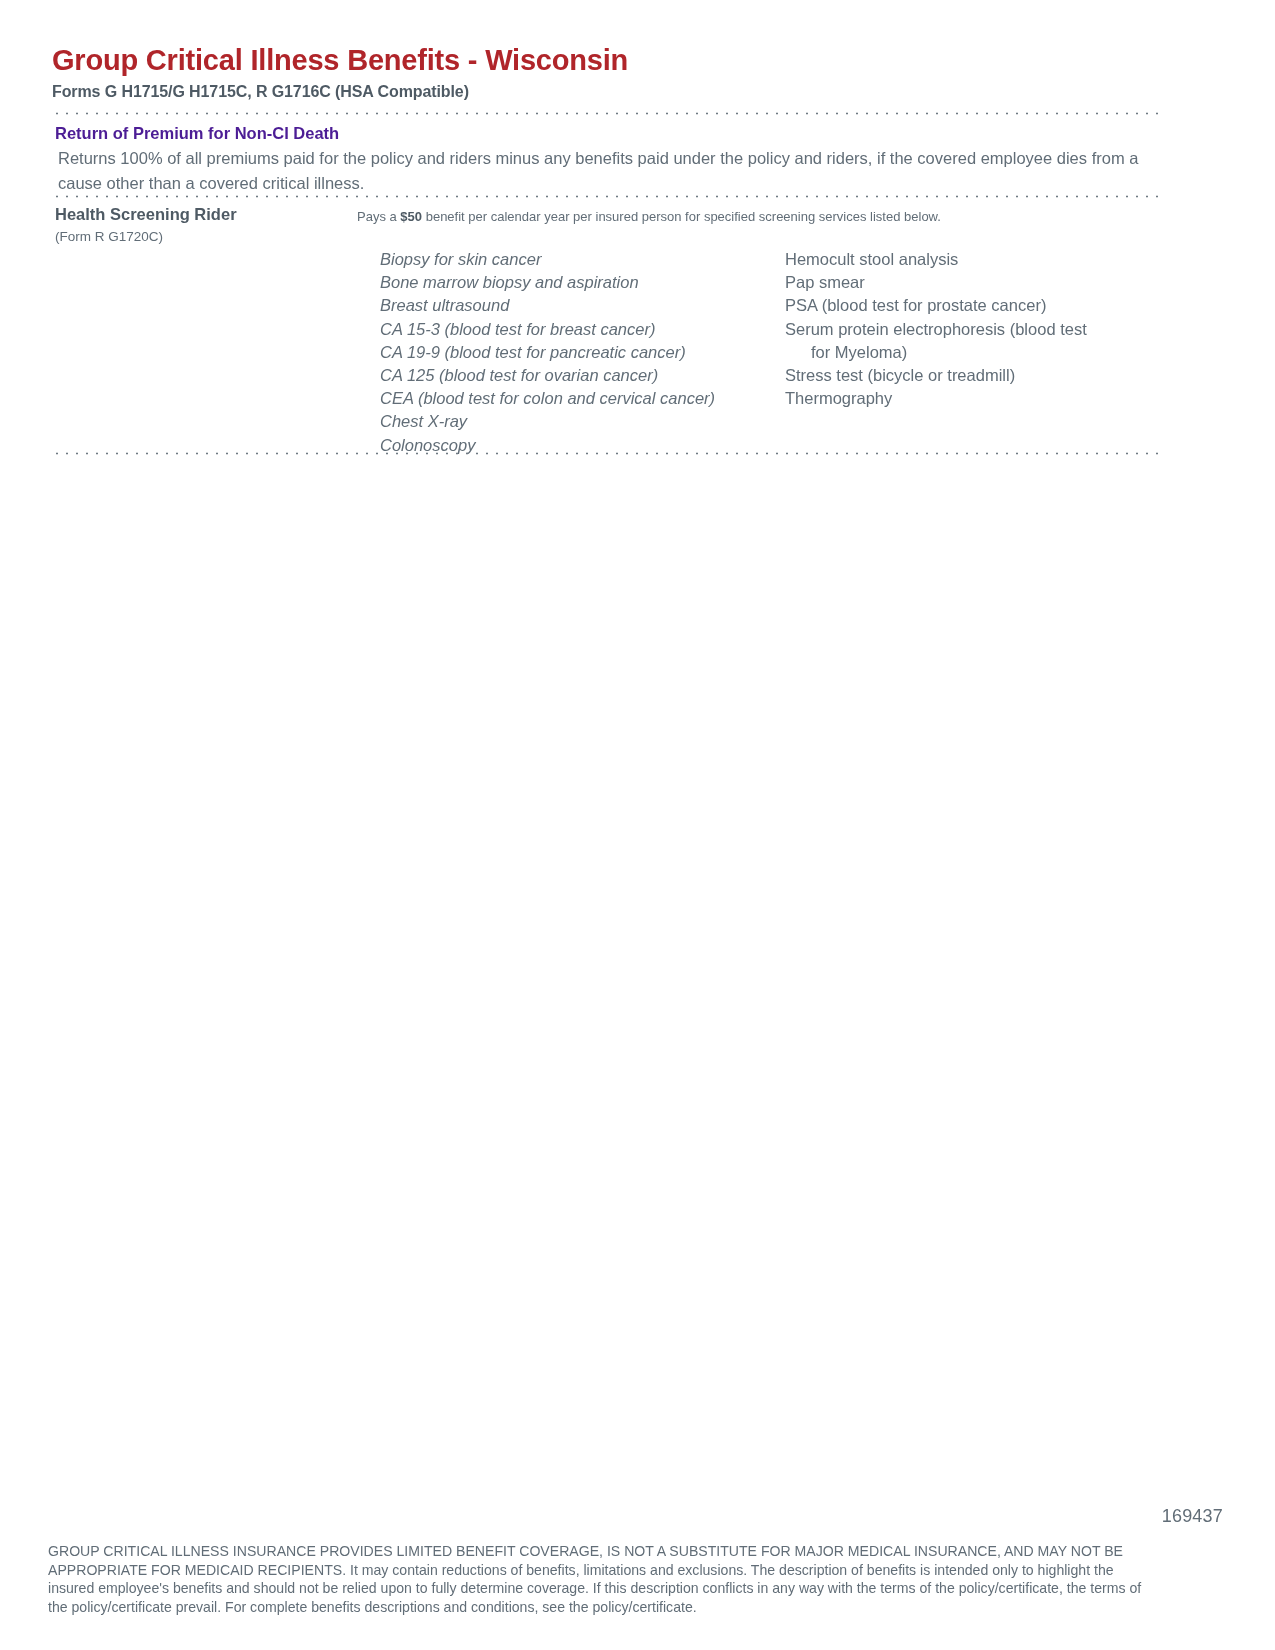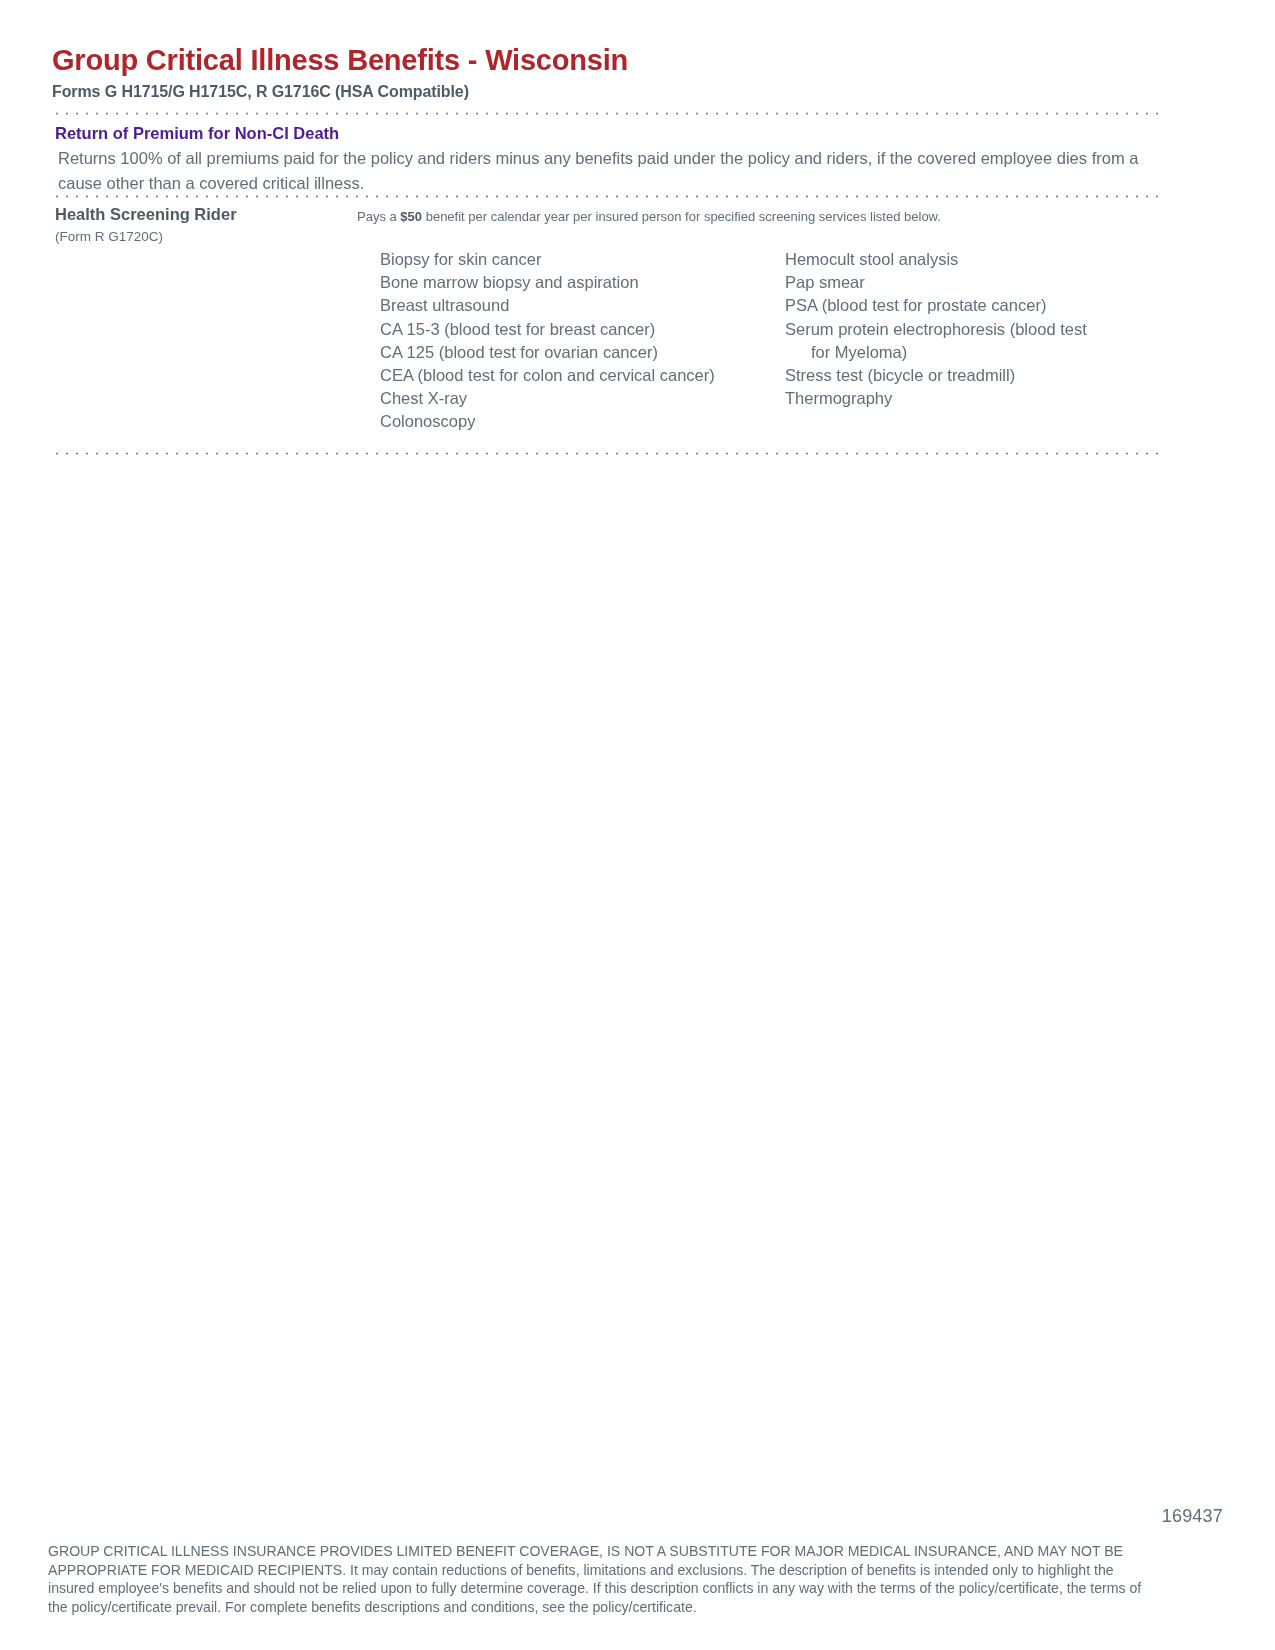--- a/index.html
+++ b/index.html
@@ -117,21 +117,21 @@
     left: 380px;
     top: 248px;
     width: 790px;
     display: flex;
     flex-direction: row;
   }
   .services .col {
     display: flex;
     flex-direction: column;
   }
-  .services .col.left  { width: 405px; }
+  .services .col.left  { width: 405px; font-style: italic; }
   .services .col.right { width: 385px; }
   .services .item {
     font-size: 16.5px;
     line-height: 23.2px;
     color: #616d77;
     white-space: nowrap;
   }
   .services .item.indent { padding-left: 26px; }
 
   
@@ -179,20 +179,21 @@
   <div class="hsr-intro">
     <span>Pays a </span><b>$50</b><span> benefit per calendar year per insured person for specified screening services listed below.</span>
   </div>
 
   <div class="services">
     <div class="col left" id="services-col-left">
         <div class="item">Biopsy for skin cancer</div>
         <div class="item">Bone marrow biopsy and aspiration</div>
         <div class="item">Breast ultrasound</div>
         <div class="item">CA 15-3 (blood test for breast cancer)</div>
+        <div class="item">CA 19-9 (blood test for pancreatic cancer)</div>
         <div class="item">CA 125 (blood test for ovarian cancer)</div>
         <div class="item">CEA (blood test for colon and cervical cancer)</div>
         <div class="item">Chest X-ray</div>
         <div class="item">Colonoscopy</div>
       </div>
     <div class="col right" id="services-col-right">
         <div class="item">Hemocult stool analysis</div>
         <div class="item">Pap smear</div>
         <div class="item">PSA (blood test for prostate cancer)</div>
         <div class="item">Serum protein electrophoresis (blood test</div>

